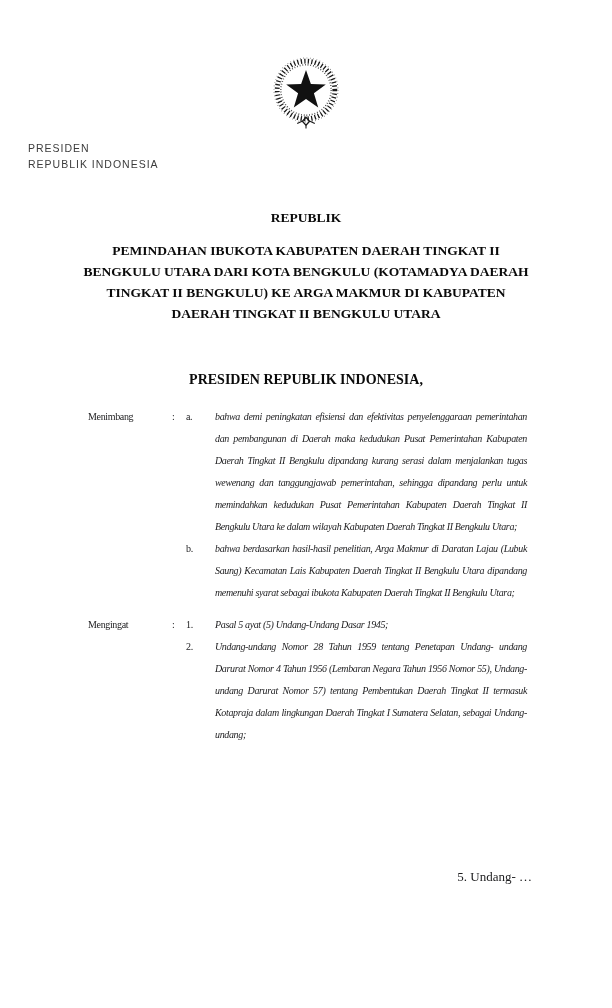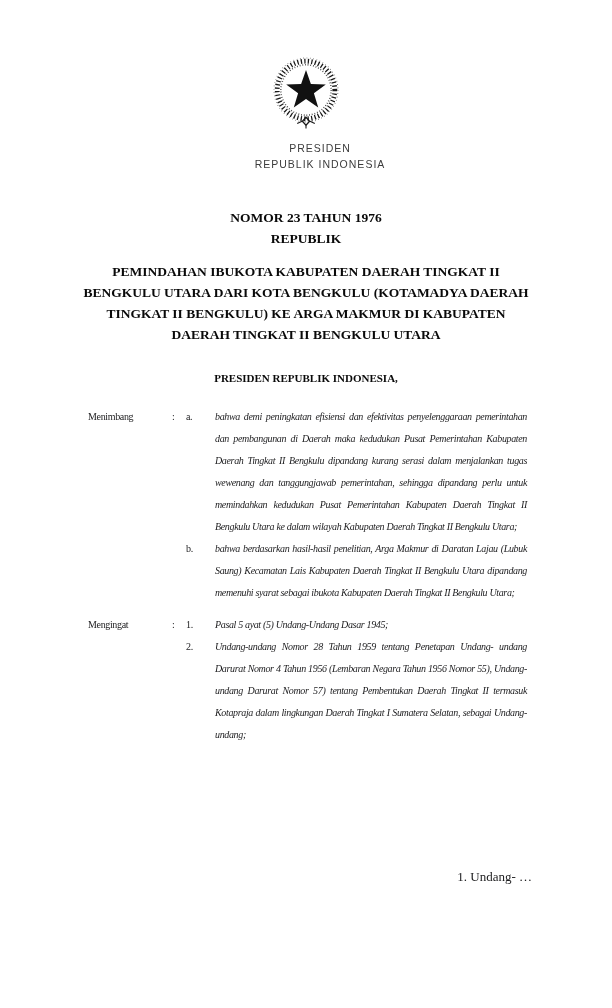--- a/index.html
+++ b/index.html
@@ -24,21 +24,21 @@
     left: 50%;
     transform: translateX(-50%);
     width: 80px;
     height: 84px;
   }
   .letterhead {
     position: absolute;
     top: 141px;
     left: 16px;
     right: 0;
-    text-align: center;
+    text-align: left;
     font-family: "Liberation Sans", "DejaVu Sans", sans-serif;
     font-size: 10.5px;
     letter-spacing: 1px;
     line-height: 15.5px;
     color: #3c3c3c;
     margin-left: 12px;
   }
 
   
   .title-block {
@@ -58,21 +58,21 @@
   }
 
   
   .preamble {
     position: absolute;
     top: 372px;
     left: 0;
     right: 0;
     text-align: center;
     font-weight: bold;
-    font-size: 11px;
+    font-size: 14px;
     color: #0a0a0a;
   }
 
   
   .body {
     position: absolute;
     top: 406px;
     left: 88px;
     right: 85px;
     font-size: 10px;
@@ -126,21 +126,20 @@
       <path d="M45 86 l-6 3 M55 86 l6 3 M50 91 l0 4" fill="none" stroke="#1a1a1a" stroke-width="1.4"></path>
     </svg>
   </div>
 
   <div class="letterhead">
     <div>PRESIDEN</div>
     <div>REPUBLIK INDONESIA</div>
   </div>
 
   <div class="title-block">
-    <div>NOMOR 23 TAHUN 1976</div>
     <div>REPUBLIK</div>
     <div class="subject">PEMINDAHAN IBUKOTA KABUPATEN DAERAH TINGKAT II BENGKULU UTARA DARI KOTA BENGKULU (KOTAMADYA DAERAH TINGKAT II BENGKULU) KE ARGA MAKMUR DI KABUPATEN DAERAH TINGKAT II BENGKULU UTARA</div>
   </div>
 
   <div class="preamble">PRESIDEN REPUBLIK INDONESIA,</div>
 
   <div class="body">
 
     <div class="clause">
       <div class="label">Menimbang</div>
@@ -167,15 +166,15 @@
         </div>
         <div class="item">
           <div class="marker">2.</div>
           <div class="text">Undang-undang Nomor 28 Tahun 1959 tentang Penetapan Undang- undang Darurat Nomor 4 Tahun 1956 (Lembaran Negara Tahun 1956 Nomor 55), Undang-undang Darurat Nomor 57) tentang Pembentukan Daerah Tingkat II termasuk Kotapraja dalam lingkungan Daerah Tingkat I Sumatera Selatan, sebagai Undang-undang;</div>
         </div>
       </div>
     </div>
 
   </div>
 
-  <div class="catchword">1. Undang- …</div>
+  <div class="catchword">5. Undang- …</div>
 
 </div>
 
 </body></html>

